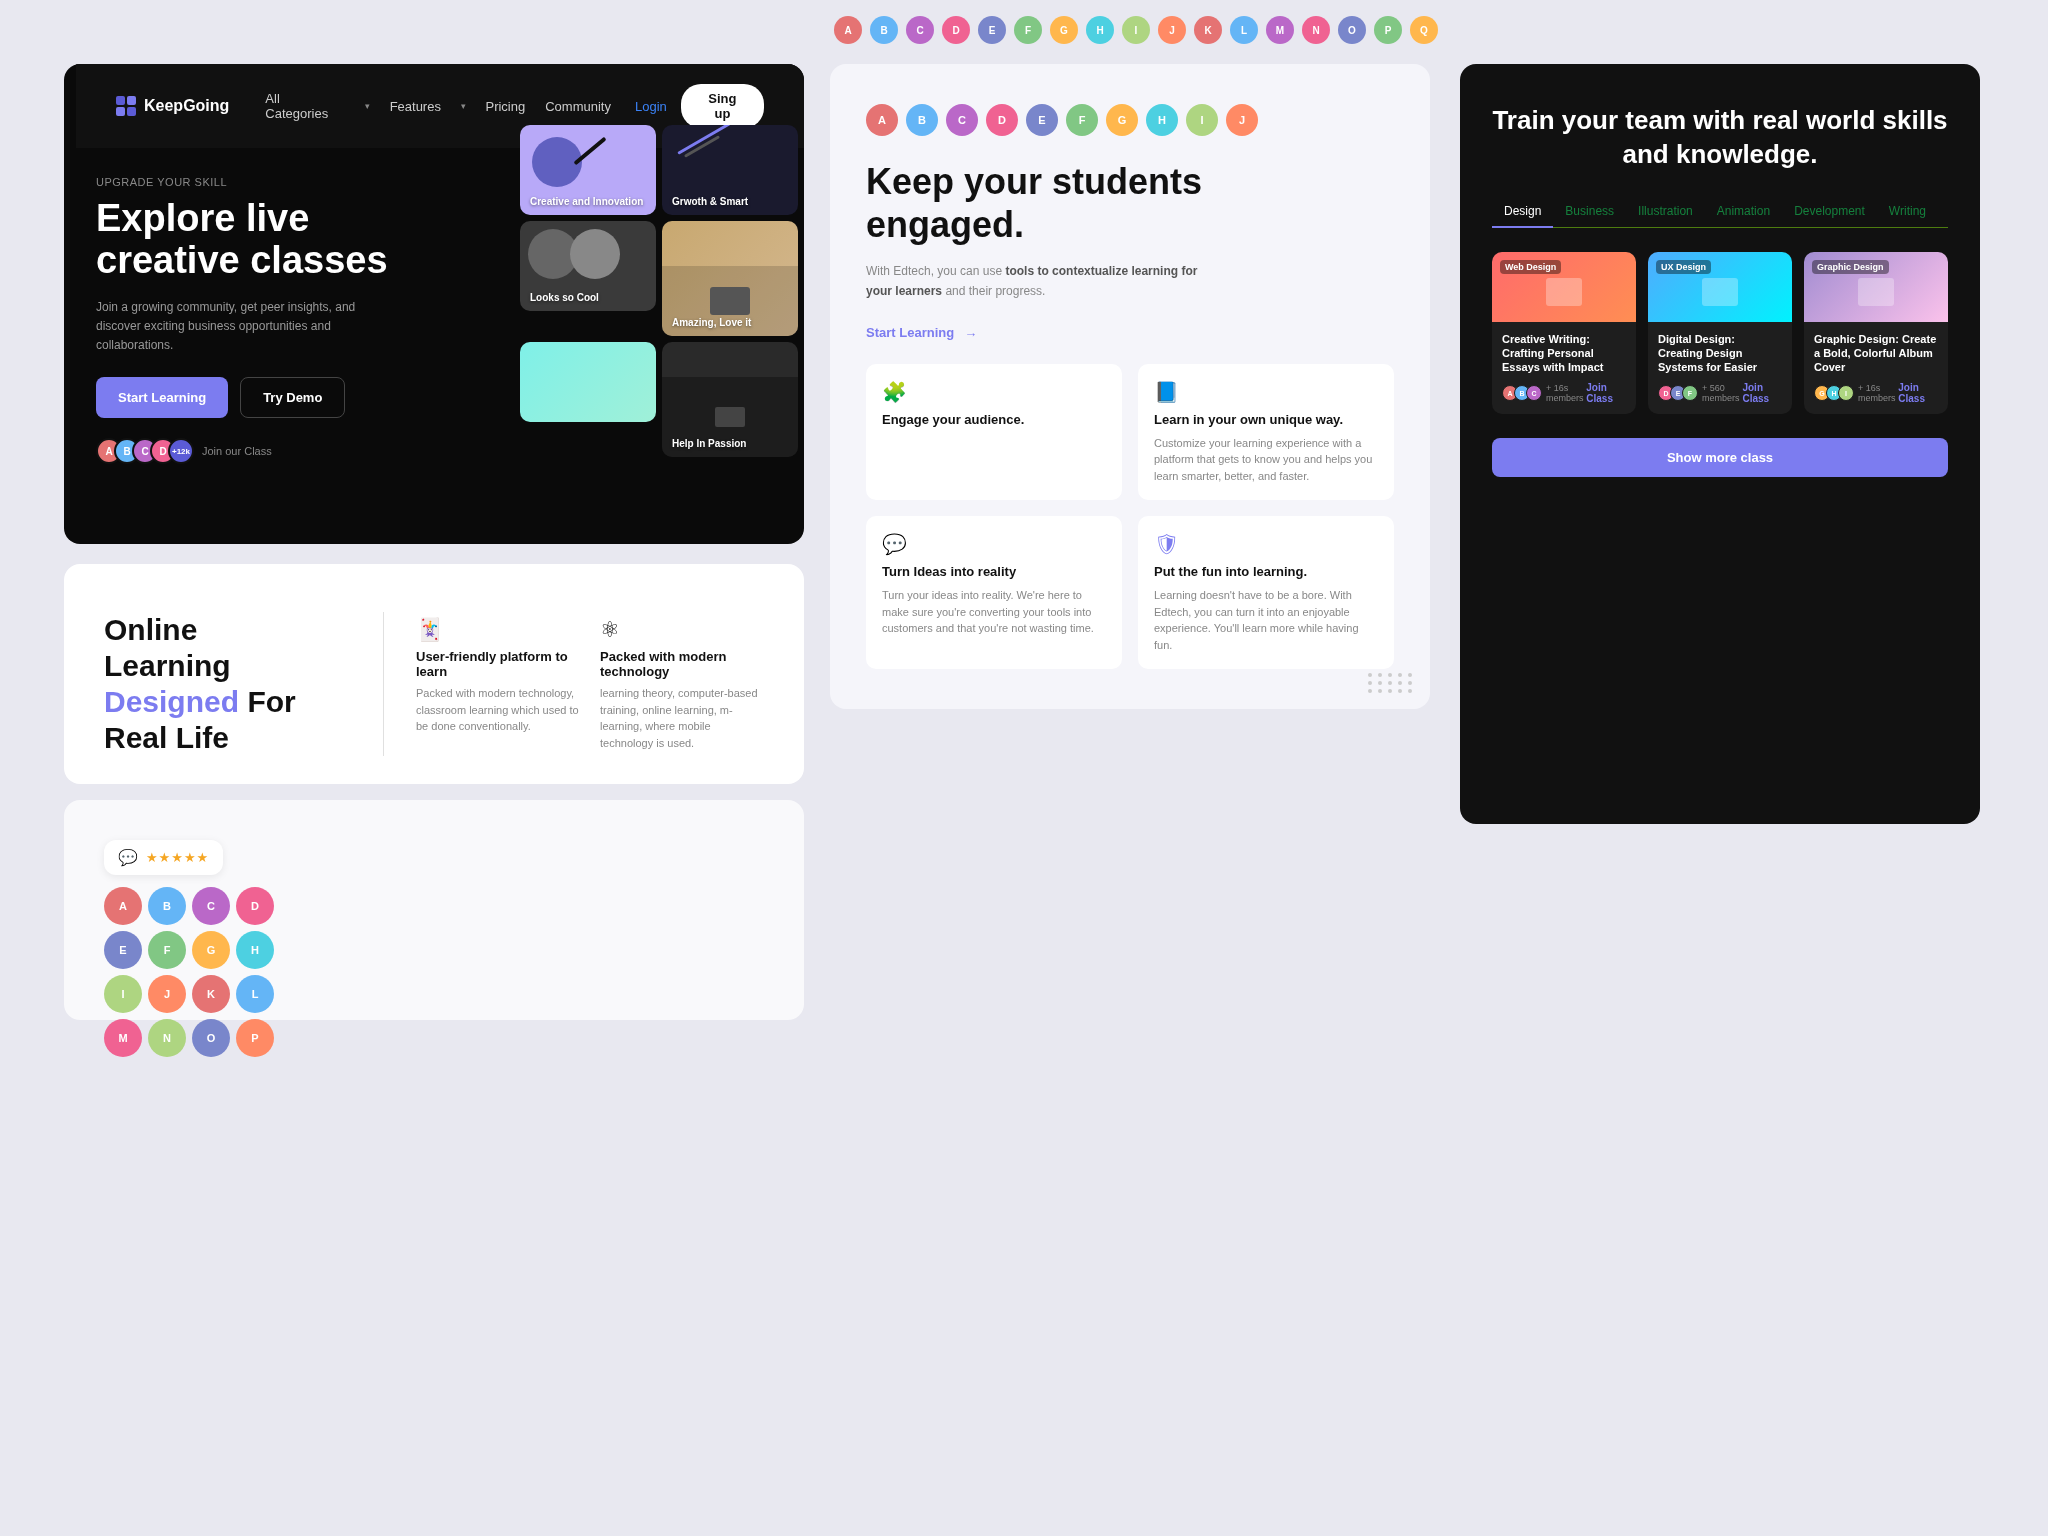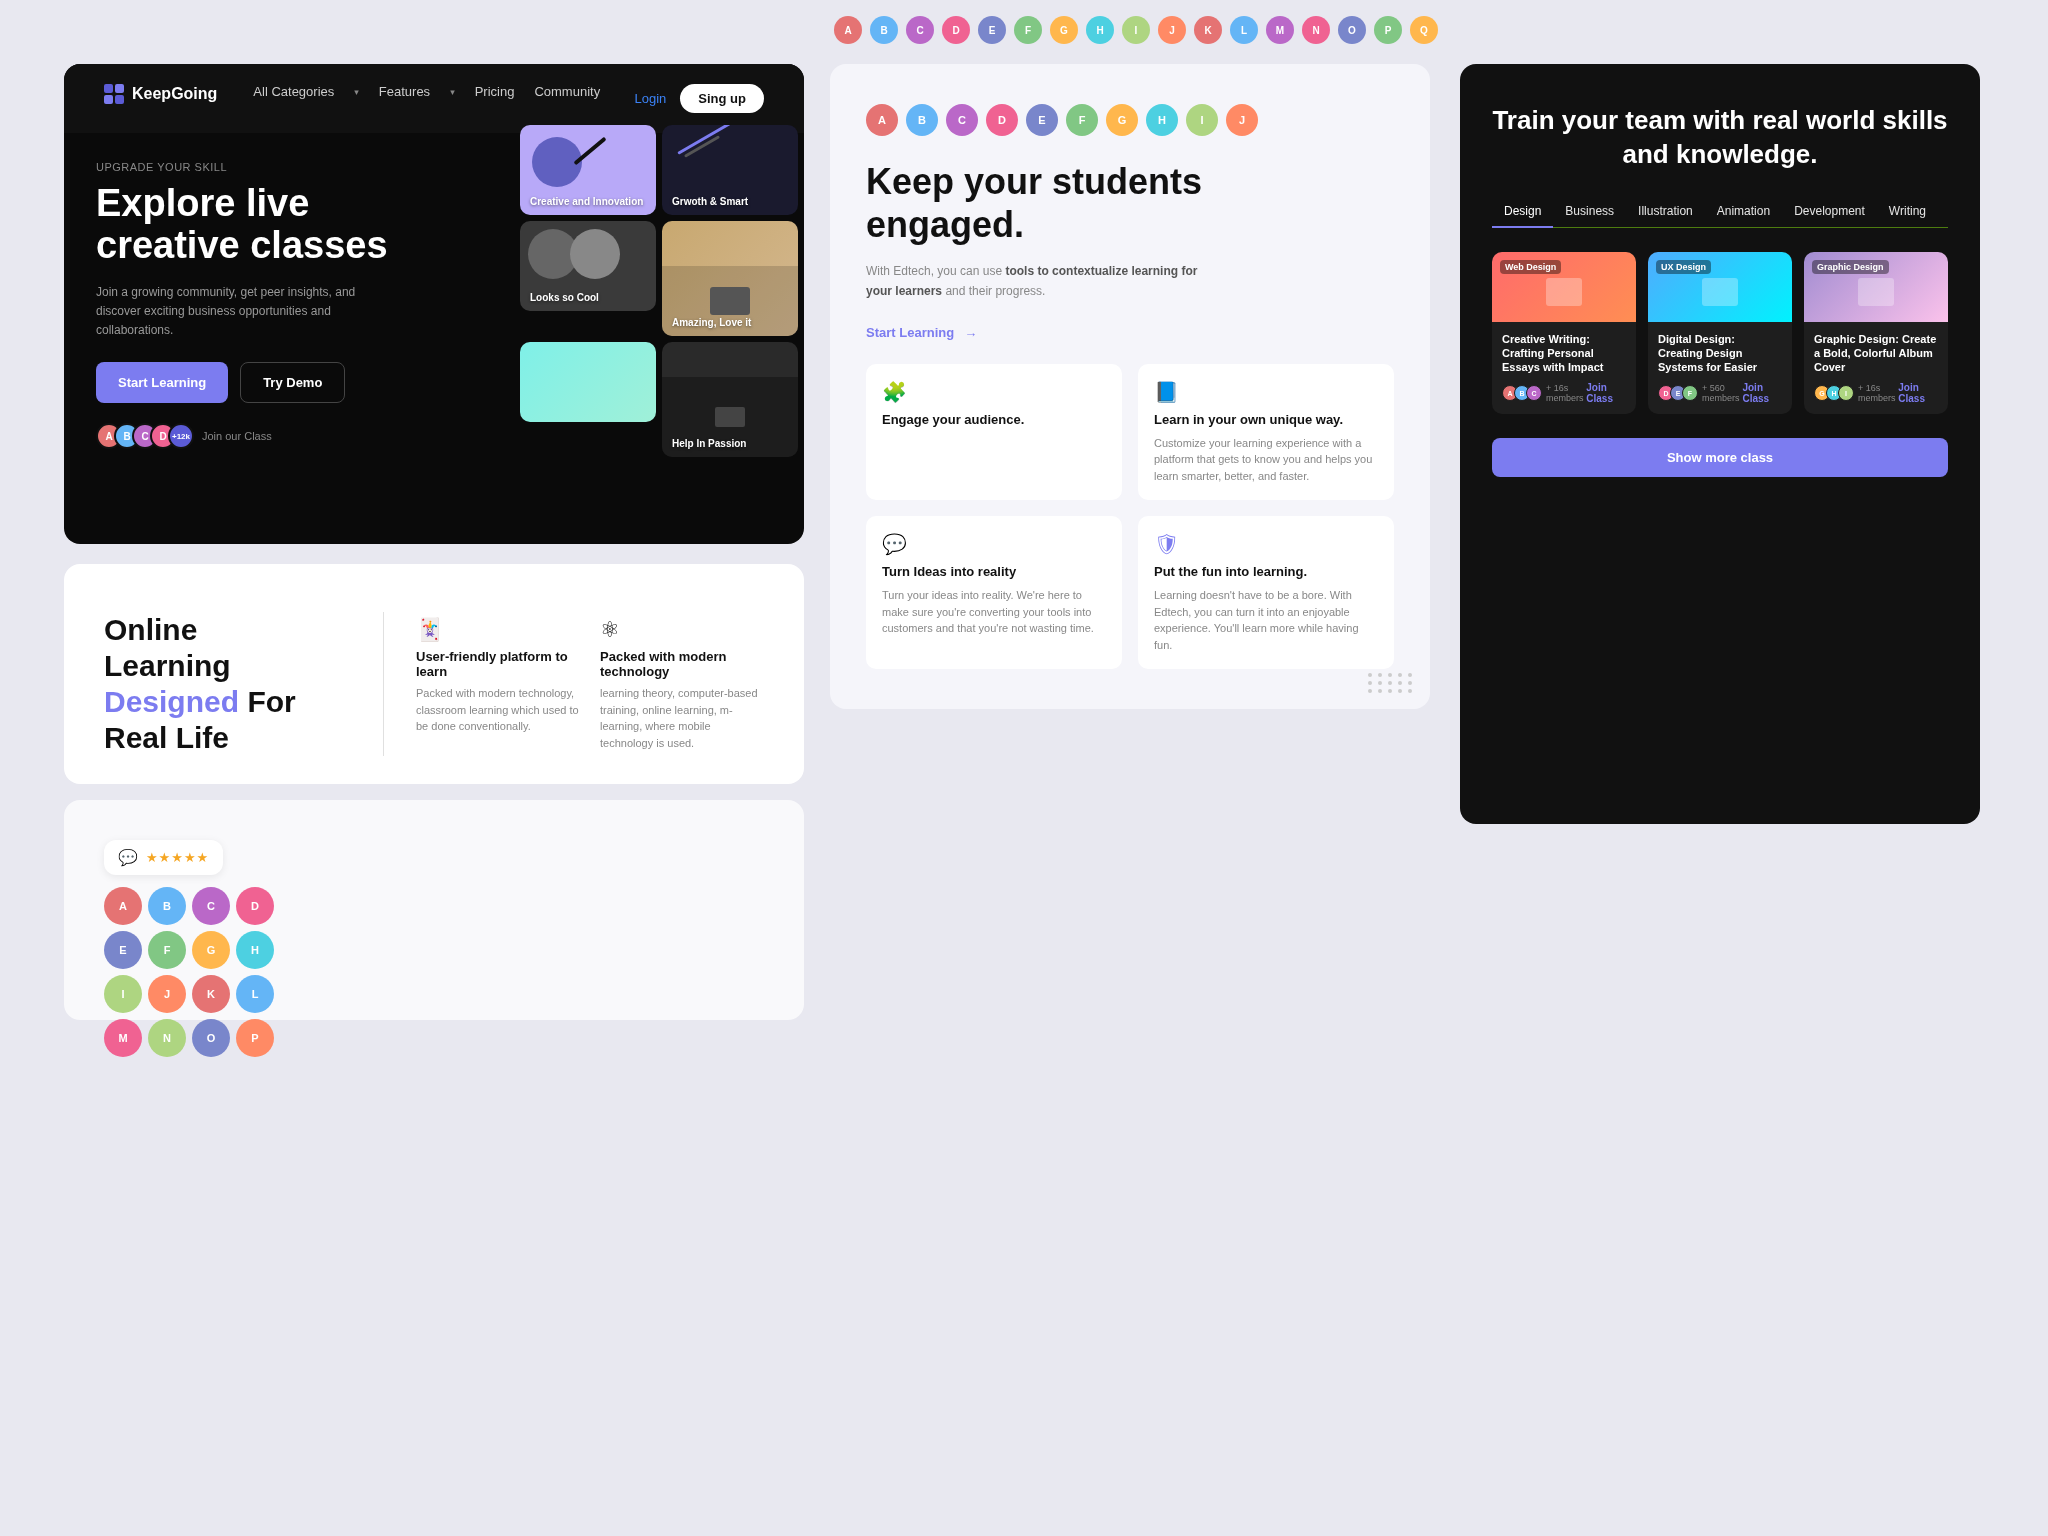--- a/index.html
+++ b/index.html
@@ -20,24 +20,25 @@
       width: 740px;
       background: #0a0a0a;
       border-radius: 16px;
       overflow: hidden;
       height: 480px;
     }
 
     
     .navbar {
       display: flex;
-      align-items: flex-start;
+      align-items: center;
       padding: 20px 40px;
       background: #111;
       gap: 24px;
+      margin-left: 12px;
     }
     .logo {
       display: flex;
       align-items: center;
       gap: 8px;
       color: #fff;
       font-weight: 700;
       font-size: 16px;
     }
     .logo-icon {
@@ -456,21 +457,21 @@
       text-align: center;
       margin-bottom: 24px;
     }
     .train-tabs {
       display: flex;
       gap: 0;
       margin-bottom: 24px;
       border-bottom: 1px solid #4d7c0f;
     }
     .train-tab {
-      color: #e5e5e5;
+      color: #15803d;
       font-size: 12px;
       padding: 8px 12px;
       cursor: pointer;
       white-space: nowrap;
     }
     .train-tab.active {
       color: #fff;
       border-bottom: 2px solid #7c7cf0;
       margin-bottom: -1px;
     }

